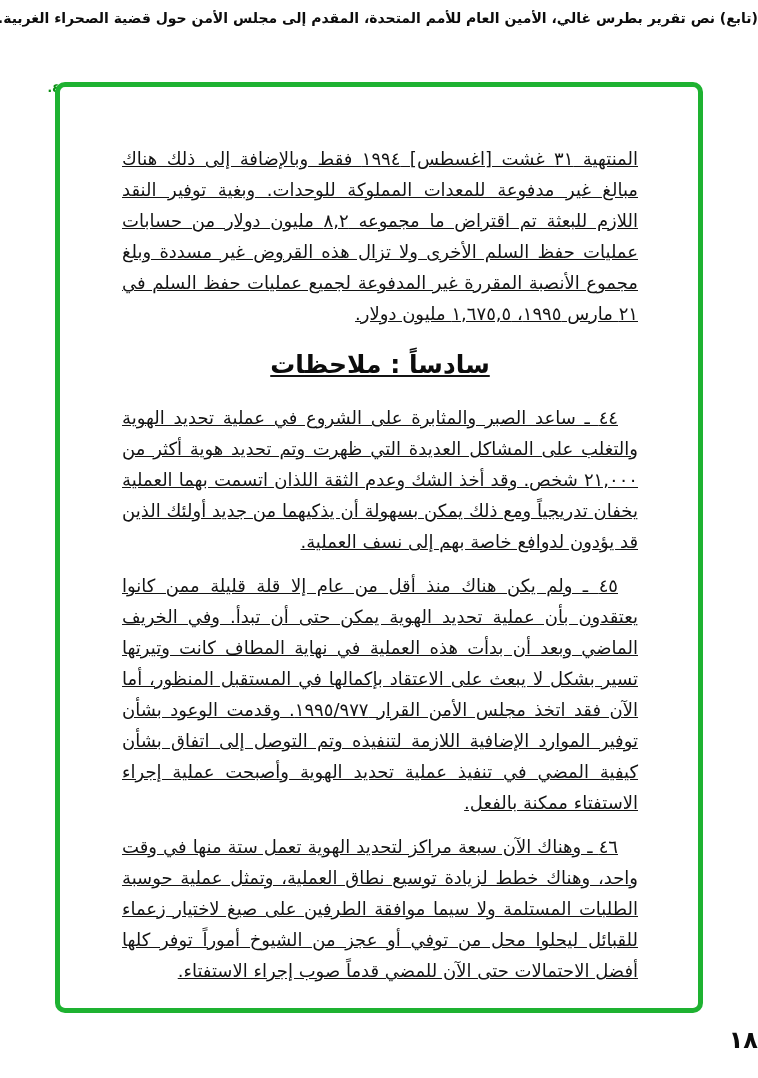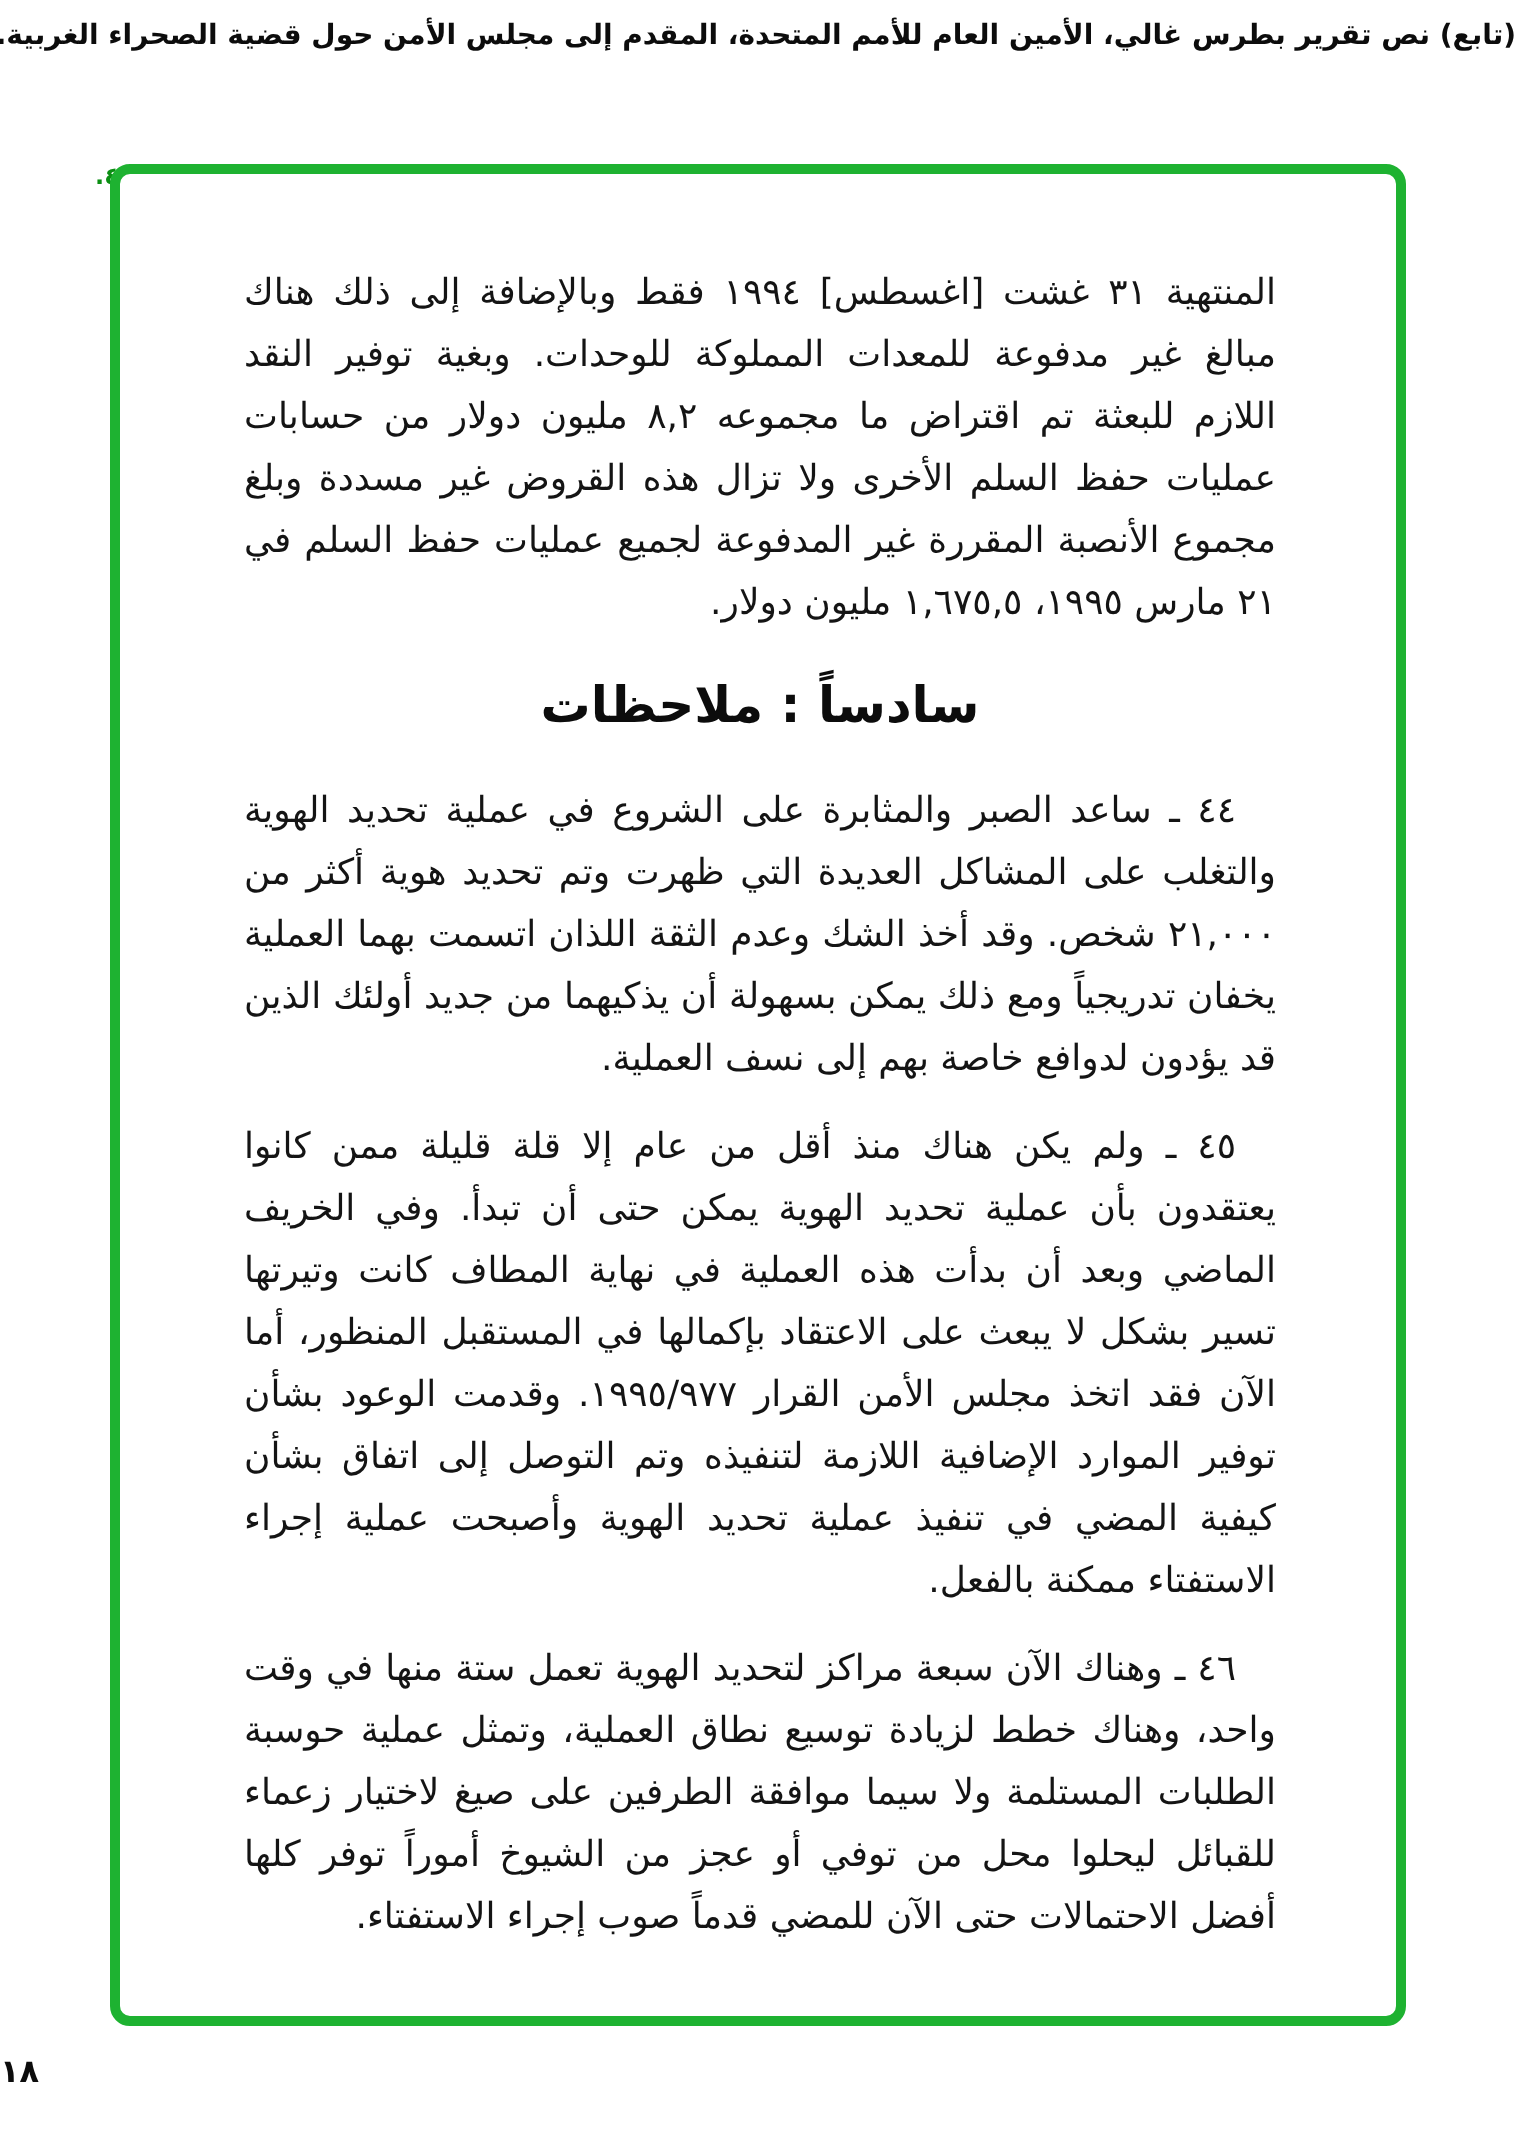--- a/index.html
+++ b/index.html
@@ -28,41 +28,42 @@
 
   .green-box {
     position: absolute; left: 55px; top: 82px;
     width: 648px; height: 931px;
     border: 5px solid var(--border-green, #1eb231);
     border-radius: 10px;
     background: #ffffff;
     overflow: hidden;
   }
   .text-col {
-    position: absolute; top: 44px; right: 60px;
+    position: absolute; top: 56px; right: 60px;
     width: 516px;
     direction: rtl;
     text-align: justify;
     font-size: 18px; line-height: 31px;
     color: var(--text-black, #141414);
+    text-decoration: underline;
   }
   .text-col p { margin: 0 0 13px 0; }
   .text-col p.indent { text-indent: 20px; }
   .section-heading {
     direction: rtl;
     text-align: center;
     font-size: 25px; font-weight: bold;
     margin: 20px 0 22px 0;
     color: #0c0c0c;
   }
 
   .page-number {
     position: absolute; top: 1026px; left: 0; width: 758px;
-    text-align: left; direction: rtl;
-    font-size: 16px; font-weight: bold; color: #0c0c0c;
+    text-align: right; direction: rtl;
+    font-size: 24px; font-weight: bold; color: #0c0c0c;
     letter-spacing: 9px;
   }
 </style>
 </head>
 <body>
 
 <div class="page">
 
   <div class="header-title">(تابع) نص تقرير بطرس غالي، الأمين العام للأمم المتحدة، المقدم إلى مجلس الأمن حول قضية الصحراء الغربية.</div>
 

